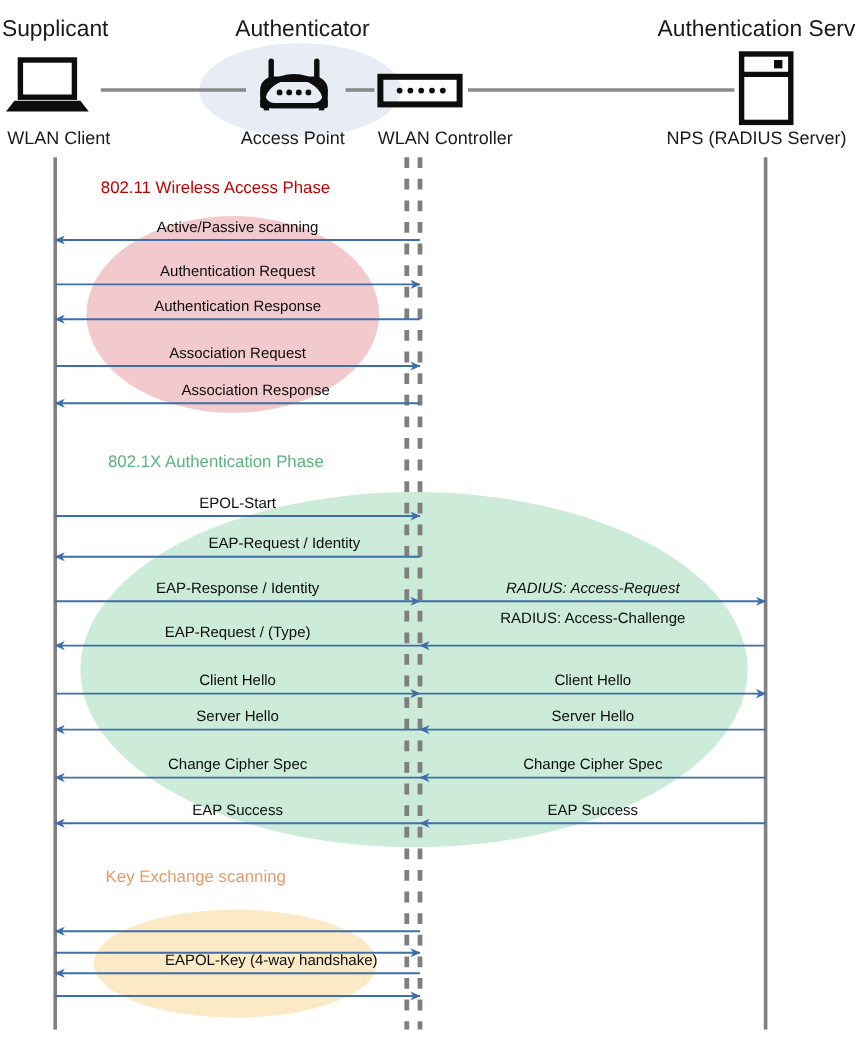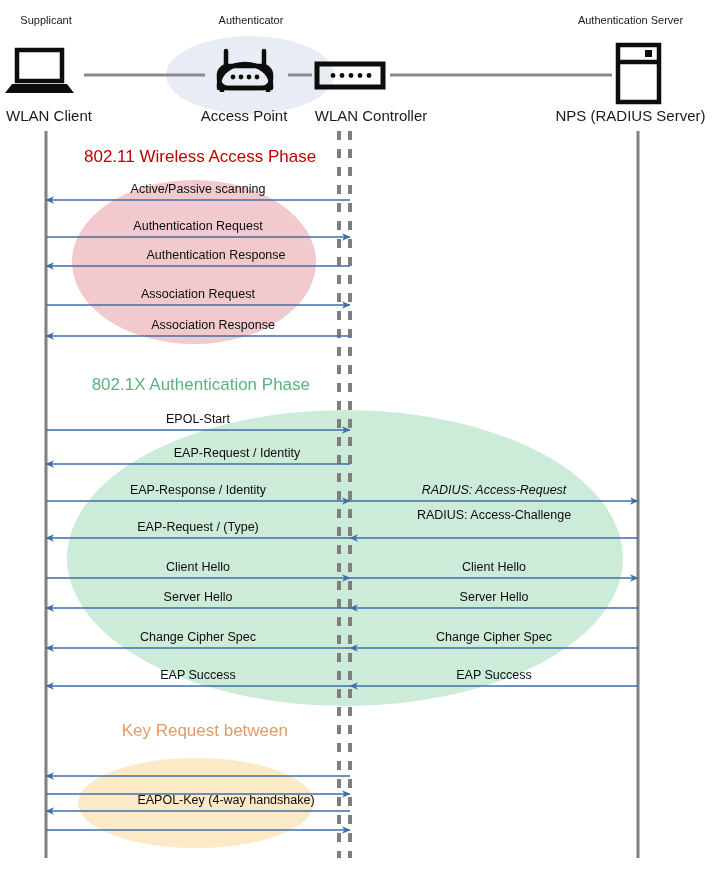--- a/index.html
+++ b/index.html
@@ -20,37 +20,37 @@
   }
   #svg-layer {
     position: absolute;
     left: 0;
     top: 0;
     width: 713px;
     height: 875px;
   }
   .hdr-title {
     position: absolute;
-    font-size: 11px;
+    font-size: 19px;
     color: #1a1a1a;
     white-space: nowrap;
     text-align: center;
   }
   .hdr-sub {
     position: absolute;
     font-size: 15px;
     color: #1a1a1a;
     white-space: nowrap;
     text-align: center;
   }
   .phase-label {
     position: absolute;
-    font-size: 17px;
+    font-size: 14px;
     white-space: nowrap;
-    text-align: right;
+    text-align: left;
     line-height: 19px;
   }
   .msg-label {
     position: absolute;
     font-size: 12.5px;
     color: #0d0d0d;
     white-space: nowrap;
     text-align: center;
   }
 </style>
@@ -159,27 +159,27 @@
   <div class="hdr-sub" style="left:309px; top:107px; width:124px;">WLAN Controller</div>
   <div class="hdr-sub" style="left:548px; top:107px; width:165px;">NPS (RADIUS Server)</div>
 
   <div class="phase-label" style="left:84px; top:147px; width:220px; color:#C00000;">
     <span>802.11 Wireless Access Phase</span>
   </div>
   <div class="phase-label" style="left:90px; top:375px; width:220px; color:#5CB27E;">
     <span>802.1X Authentication Phase</span>
   </div>
   <div class="phase-label" style="left:88px; top:721px; width:200px; color:#E39B68;">
-    <div><span>Key Request between</span></div>
+    <div><span>Key Exchange scanning</span></div>
   </div>
 
   <div id="label-group">
       <div class="msg-label" style="left: 46px; width: 304px; top: 182px;">Active/Passive scanning</div>
       <div class="msg-label" style="left: 46px; width: 304px; top: 219px;">Authentication  Request</div>
-      <div class="msg-label" style="left: 46px; width: 304px; top: 248px; padding-left: 18px;">Authentication  Response</div>
+      <div class="msg-label" style="left: 46px; width: 304px; top: 248px;">Authentication  Response</div>
       <div class="msg-label" style="left: 46px; width: 304px; top: 287px;">Association Request</div>
       <div class="msg-label" style="left: 46px; width: 304px; top: 318px; margin-left: 15px;">Association Response</div>
       <div class="msg-label" style="left: 46px; width: 304px; top: 412px;">EPOL-Start</div>
       <div class="msg-label" style="left: 46px; width: 304px; top: 446px; margin-left: 39px;">EAP-Request / Identity</div>
       <div class="msg-label" style="left: 46px; width: 304px; top: 483px;">EAP-Response / Identity</div>
       <div class="msg-label" style="left: 46px; width: 304px; top: 520px;">EAP-Request / (Type)</div>
       <div class="msg-label" style="left: 46px; width: 304px; top: 560px;">Client Hello</div>
       <div class="msg-label" style="left: 46px; width: 304px; top: 590px;">Server Hello</div>
       <div class="msg-label" style="left: 46px; width: 304px; top: 630px;">Change Cipher Spec</div>
       <div class="msg-label" style="left: 46px; width: 304px; top: 668px;">EAP Success</div>

